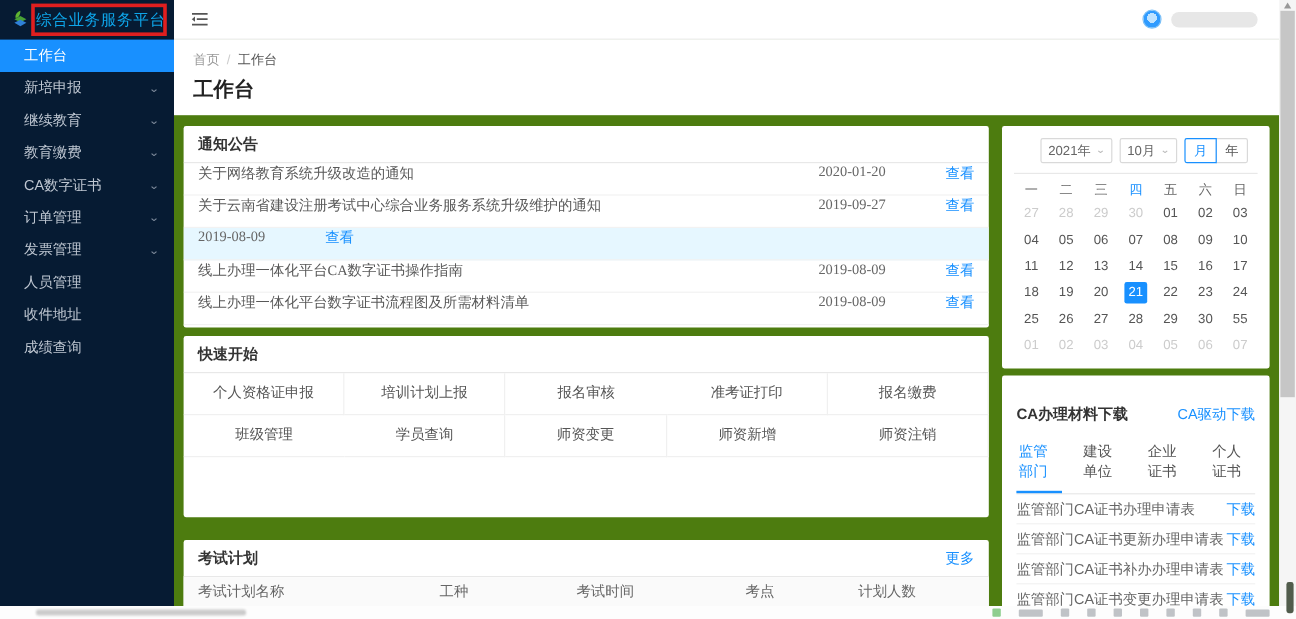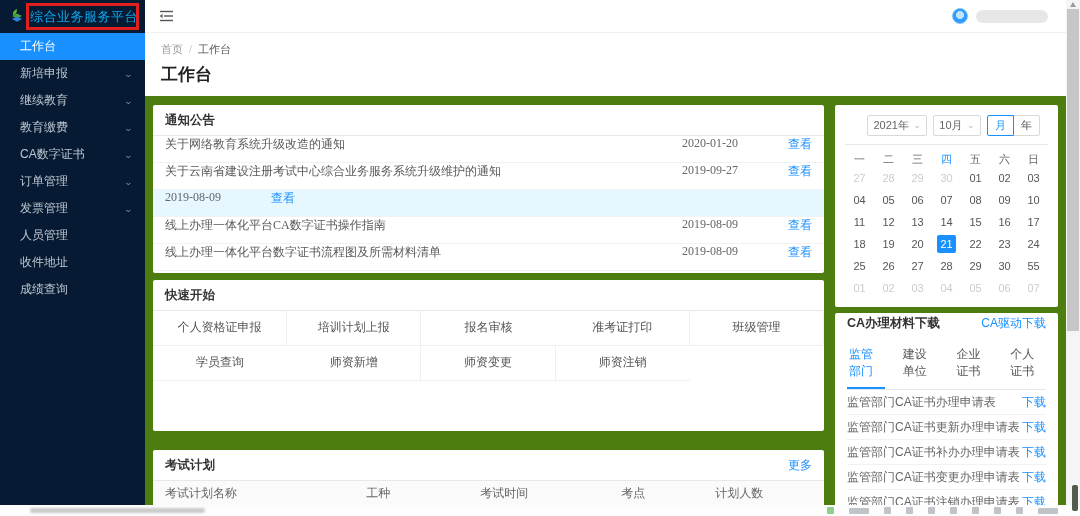--- a/index.html
+++ b/index.html
@@ -74,21 +74,21 @@
   .cal-divider { border-bottom:1px solid #e8e8e8; margin-top:8px; }
   .wk-row,.cal-grid { display:grid; grid-template-columns:repeat(7,1fr); }
   .wk-row { margin-top:6px; }
   .wk { text-align:center; font-size:11px; color:#666; height:16px; line-height:16px; }
   .wk.today-col { color:#1890ff; }
   .c { height:22px; display:flex; align-items:center; justify-content:center; font-size:11px; color:#555; cursor:pointer; }
   .c.m { color:#ccc; }
   .c.sel { background:#1890ff; color:#fff; border-radius:2px; margin:2px 5px; height:18px; }
 
   
-  #ca-card { height:200px; margin-top:6px; padding:2px 12px 0 12px; }
+  #ca-card { height:200px; margin-top:6px; padding:24px 12px 0 12px; }
   .ca-head { display:flex; align-items:center; }
   .ca-tabs { display:flex; gap:16px; margin-top:10px; border-bottom:1px solid #e8e8e8; }
   .ca-tab { font-size:12px; color:#555; padding:4px 2px 7px 2px; cursor:pointer; }
   .ca-tab.on { color:#1890ff; border-bottom:2px solid #1890ff; }
   .carow { height:25px; display:flex; align-items:center; border-bottom:1px solid #f2f2f2; }
   .carow .caname { flex:1; font-size:12px; color:#666; white-space:nowrap; overflow:hidden; }
 
   
   #bottomstrip { position:absolute; left:0; bottom:0; width:1080px; height:11px; background:#fdfdfd; z-index:8; }
   .blur-text { position:absolute; left:30px; top:3px; width:175px; height:5px; background:#cbcbcb; border-radius:2px; filter:blur(.8px); }
@@ -217,24 +217,25 @@
 
       <div class="card" id="quick-card">
         <div class="card-head">
             <span class="card-title">快速开始</span>
           </div>
         <div class="qgrid">
           <div class="qcell">个人资格证申报</div>
           <div class="qcell">培训计划上报</div>
           <div class="qcell">报名审核</div>
           <div class="qcell">准考证打印</div>
+          <div class="qcell">报名缴费</div>
           <div class="qcell">班级管理</div>
           <div class="qcell">学员查询</div>
+          <div class="qcell">师资变更</div>
           <div class="qcell">师资新增</div>
-          <div class="qcell">师资变更</div>
           <div class="qcell">师资注销</div>
           <div class="qcell blank"></div>
           <div class="qcell blank"></div>
         </div>
       </div>
 
       <div class="card" id="exam-card">
         <div class="card-head">
           <span class="card-title">考试计划</span>
           <a class="blue-link">更多</a>

